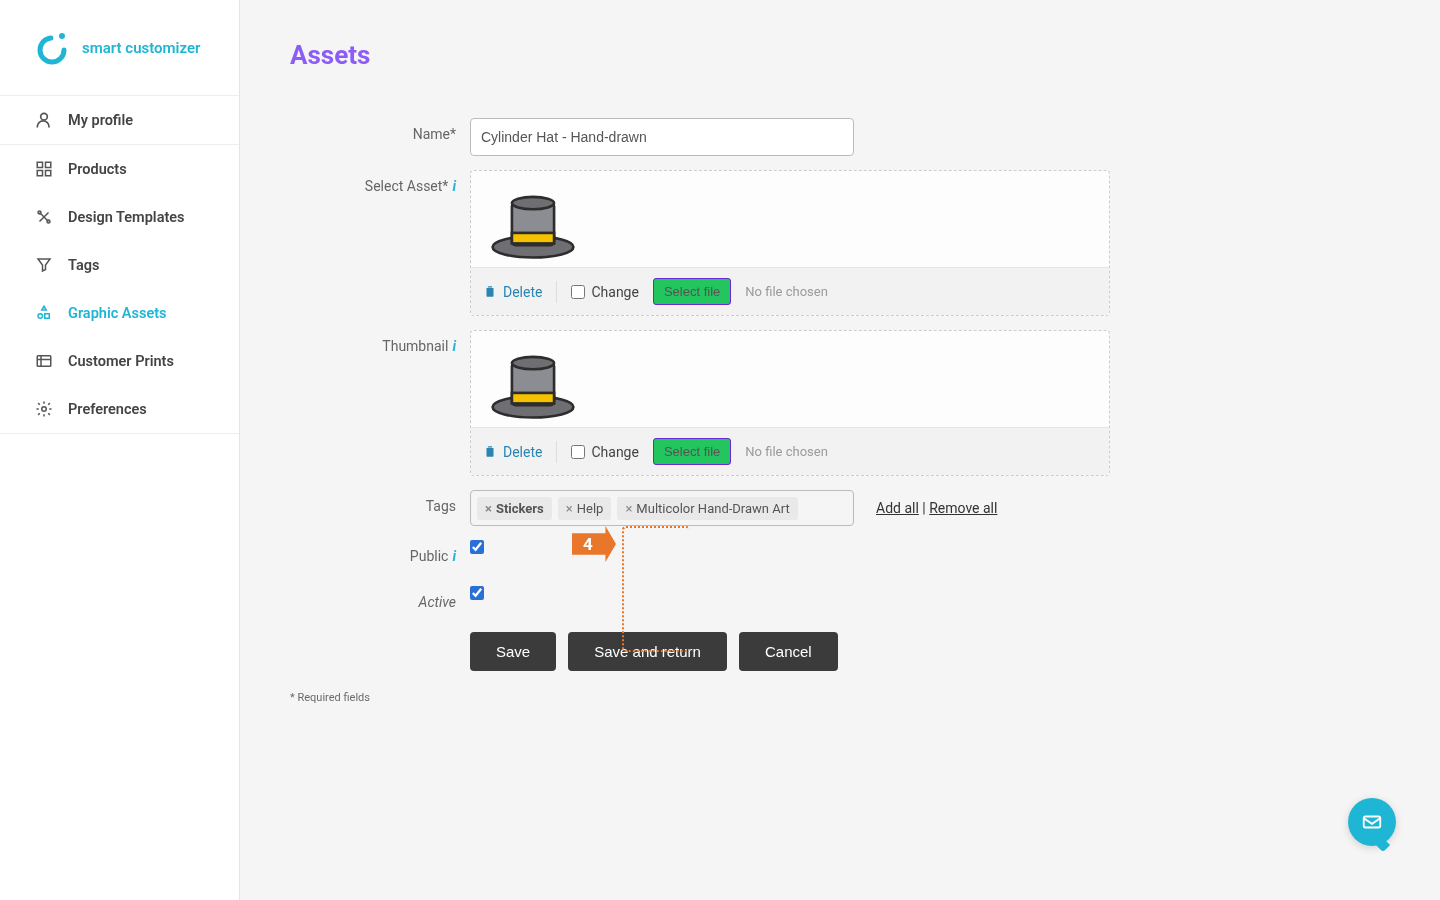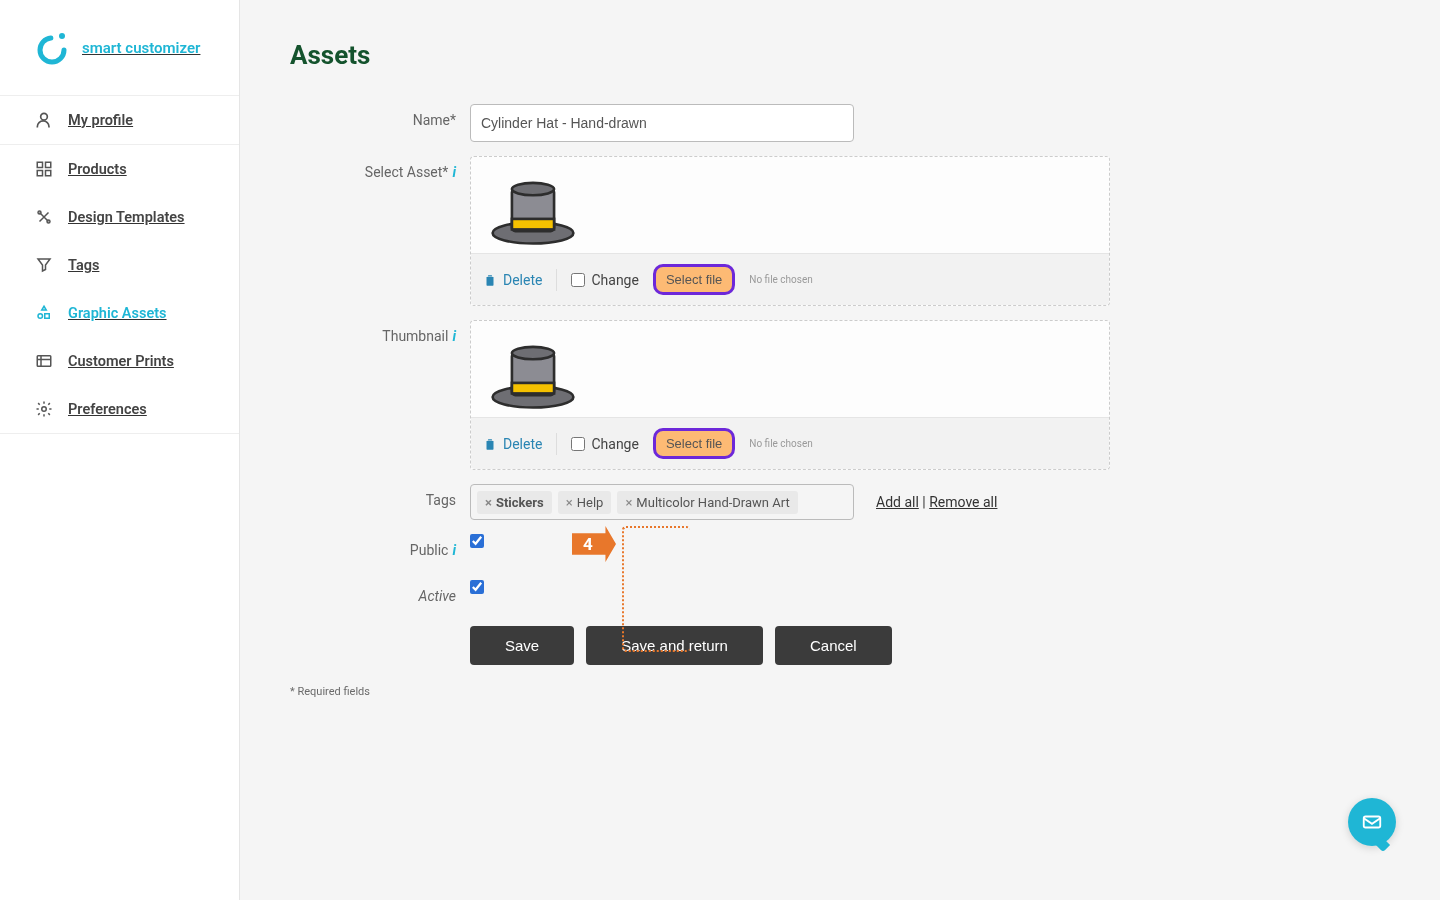--- a/index.html
+++ b/index.html
@@ -1,62 +1,62 @@
 <!DOCTYPE html>
 <html><head>
 <meta charset="utf-8">
 <style>
 * { box-sizing: border-box; margin: 0; padding: 0; }
 body { font-family: -apple-system, BlinkMacSystemFont, "Segoe UI", Roboto, sans-serif; background: #f5f5f5; width: 1440px; height: 900px; overflow: hidden; color: #333; }
 .app { display: flex; height: 900px; }
 
 
-.sidebar { width: 240px; background: #fff; border-right: 1px solid #e5e5e5; display: flex; flex-direction: column; text-decoration: underline; }
+.sidebar { width: 240px; background: #fff; border-right: 1px solid #e5e5e5; display: flex; flex-direction: column; }
 .brand { height: 96px; display: flex; align-items: center; padding: 0 34px; border-bottom: 1px solid #eee; }
 .brand-logo { width: 36px; height: 36px; margin-right: 12px; color: #1fb6d5; }
 .brand-text { color: #1fb6d5; font-size: 15px; font-weight: 600; }
 .nav-section { border-bottom: 1px solid #eee; }
 .nav-item { display: flex; align-items: center; padding: 14px 34px; font-size: 14.5px; font-weight: 600; color: #444; cursor: pointer; }
 .nav-item.active { color: #1fb6d5; }
 .nav-icon { width: 20px; height: 20px; margin-right: 14px; color: #555; display: inline-flex; align-items: center; justify-content: center; }
 .nav-item.active .nav-icon { color: #1fb6d5; }
 
 
 .main { flex: 1; padding: 40px 50px; position: relative; }
-.page-title { font-size: 26px; font-weight: 700; color: #14532d; margin-bottom: 34px; }
+.page-title { font-size: 26px; font-weight: 700; color: #8b5cf6; margin-bottom: 48px; }
 
 .form-row { display: flex; margin-bottom: 14px; align-items: flex-start; }
 .form-label { width: 180px; text-align: right; padding-right: 14px; color: #666; font-size: 14px; line-height: 32px; }
 .form-field { flex: 1; max-width: 640px; display: flex; align-items: center; }
 
 .text-input { width: 384px; height: 38px; border: 1px solid #bbb; border-radius: 4px; padding: 0 10px; font-size: 14px; color: #555; }
 
 .asset-box { width: 100%; border: 1px dashed #ccc; border-radius: 4px; background: #fdfdfd; }
 .asset-preview { padding: 18px 18px 6px; }
 .hat-svg { width: 88px; height: 72px; display: block; }
 .asset-toolbar { display: flex; align-items: center; gap: 14px; padding: 10px 12px; background: #f2f2f2; border-top: 1px solid #e5e5e5; border-radius: 0 0 4px 4px; }
-.link-action { color: #2a85b3; font-size: 14px; cursor: pointer; display: inline-flex; align-items: center; gap: 6px; }
+.link-action { color: #2a85b3; font-size: 14px; cursor: pointer; display: inline-flex; align-items: flex-start; gap: 6px; }
 .divider { width: 1px; height: 22px; background: #ddd; }
 .change-wrap { display: inline-flex; align-items: center; gap: 6px; color: #444; font-size: 14px; }
-.select-file-btn { background: #fdba74; border: 3px solid #6d28d9; border-radius: 10px; padding: 5px 10px; font-size: 13px; color: #555; cursor: pointer; }
-.no-file { color: #9a9a9a; font-size: 10px; }
+.select-file-btn { background: #22c55e; border: 1px solid #6d28d9; border-radius: 3px; padding: 5px 10px; font-size: 13px; color: #555; cursor: pointer; }
+.no-file { color: #9a9a9a; font-size: 13px; }
 
 .info-i { color: #1fb6d5; font-weight: 700; font-style: italic; font-size: 14px; margin-left: 4px; cursor: pointer; }
 
 .tags-input { width: 384px; min-height: 36px; border: 1px solid #bbb; border-radius: 4px; padding: 4px 6px; display: flex; flex-wrap: wrap; gap: 6px; align-items: center; }
 .tag-chip { background: #e9e9e9; border-radius: 3px; padding: 4px 8px; font-size: 13px; color: #555; display: inline-flex; align-items: center; gap: 4px; }
 .tag-chip.bold { font-weight: 700; }
 .tag-x { color: #888; font-size: 13px; cursor: pointer; }
 .tag-links { margin-left: 22px; font-size: 14px; color: #333; }
 .tag-links a { color: #333; text-decoration: underline; cursor: pointer; }
 
 .checkbox { width: 14px; height: 14px; accent-color: #2a6fd6; cursor: pointer; }
 
 .btn-row { display: flex; gap: 12px; }
-.btn { background: #3b3b3b; color: #fff; border: none; border-radius: 4px; padding: 11px 35px; font-size: 15px; font-weight: 500; cursor: pointer; }
+.btn { background: #3b3b3b; color: #fff; border: none; border-radius: 4px; padding: 11px 26px; font-size: 15px; font-weight: 500; cursor: pointer; }
 
 .required-note { font-size: 11px; color: #6a6a6a; margin-top: 20px; }
 
 .step-marker-wrap { position: absolute; left: 332px; top: 526px; }
 .step-arrow { width: 44px; height: 36px; background: #e8772b; color: #fff; display: flex; align-items: center; justify-content: center; font-size: 17px; font-weight: 700; clip-path: polygon(0 20%, 76% 20%, 76% 0, 100% 50%, 76% 100%, 76% 80%, 0 80%); border-radius: 4px 0 0 4px; padding-right: 6px; }
 .step-arrow span { margin-right: 6px; }
 .dotted-box { position: absolute; border: 2px dotted #e8772b; border-radius: 4px; left: 382px; top: 526px; width: 68px; height: 126px; border-right: none; pointer-events: none; }
 
 .chat-bubble { position: fixed; right: 44px; bottom: 54px; width: 48px; height: 48px; border-radius: 50%; background: #1fb6d5; color: #fff; display: flex; align-items: center; justify-content: center; cursor: pointer; box-shadow: 0 2px 8px rgba(0,0,0,0.15); }
 .chat-bubble::after { content:""; position:absolute; bottom:-4px; right:8px; width:10px; height:10px; background:#1fb6d5; transform: rotate(45deg); border-radius: 0 0 3px 0; }

